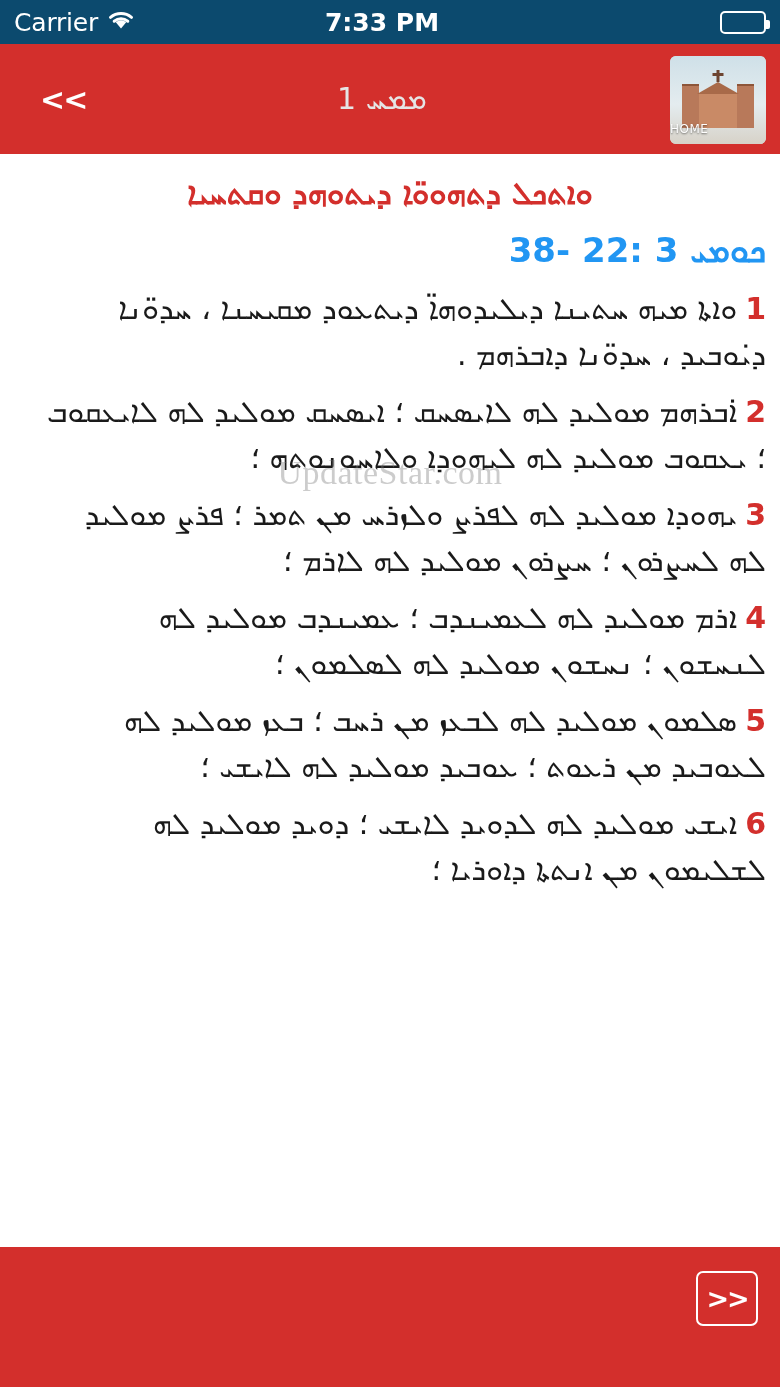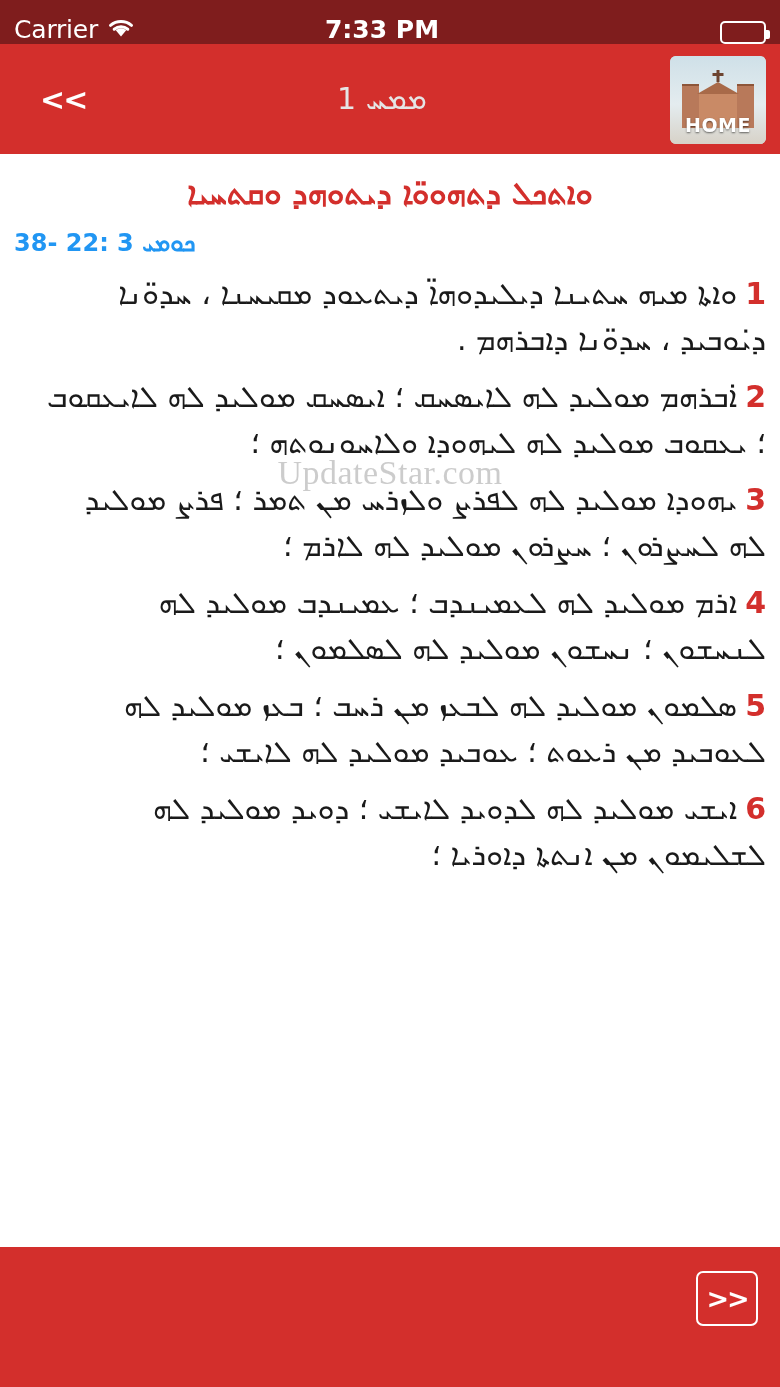--- a/index.html
+++ b/index.html
@@ -15,24 +15,24 @@
     width: 780px;
     height: 1387px;
     background: #ffffff;
     display: flex;
     flex-direction: column;
   }
 
   
   .status-bar {
     height: 44px;
-    background: #7f1d1d;
+    background: #0c4a6e;
     color: #ffffff;
     display: flex;
-    align-items: flex-end;
+    align-items: center;
     justify-content: space-between;
     padding: 0 14px;
     flex: 0 0 auto;
     position: relative;
   }
   .status-left {
     display: flex;
     align-items: center;
     gap: 8px;
   }
@@ -173,24 +173,23 @@
     top: 3px;
     left: -4px;
     width: 11px;
     height: 3px;
     background: #6d4430;
   }
   .home-label {
     position: absolute;
     left: 0; right: 0;
     bottom: 8px;
-    text-align: center;
     color: #ffffff;
-    font-size: 19px;
-    font-weight: 700;
+    font-size: 12px;
+    font-weight: 400;
     letter-spacing: 0.5px;
     text-shadow: 0 1px 2px rgba(0,0,0,.55);
   }
 
   
   .content {
     flex: 1 1 auto;
     position: relative;
     overflow: hidden;
     background: #ffffff;
@@ -198,23 +197,23 @@
   }
   .book-title {
     text-align: center;
     color: #d32f2c;
     font-size: 31px;
     direction: rtl;
     line-height: 1.5;
     font-weight: 600;
   }
   .chapter-line {
-    text-align: left;
+    text-align: right;
     color: #2196f3;
-    font-size: 24px;
+    font-size: 34px;
     direction: rtl;
     margin-top: 8px;
     line-height: 1.5;
     font-weight: 600;
   }
   .verses {
     margin-top: 10px;
     direction: rtl;
     text-align: right;
     margin-left: 32px;

